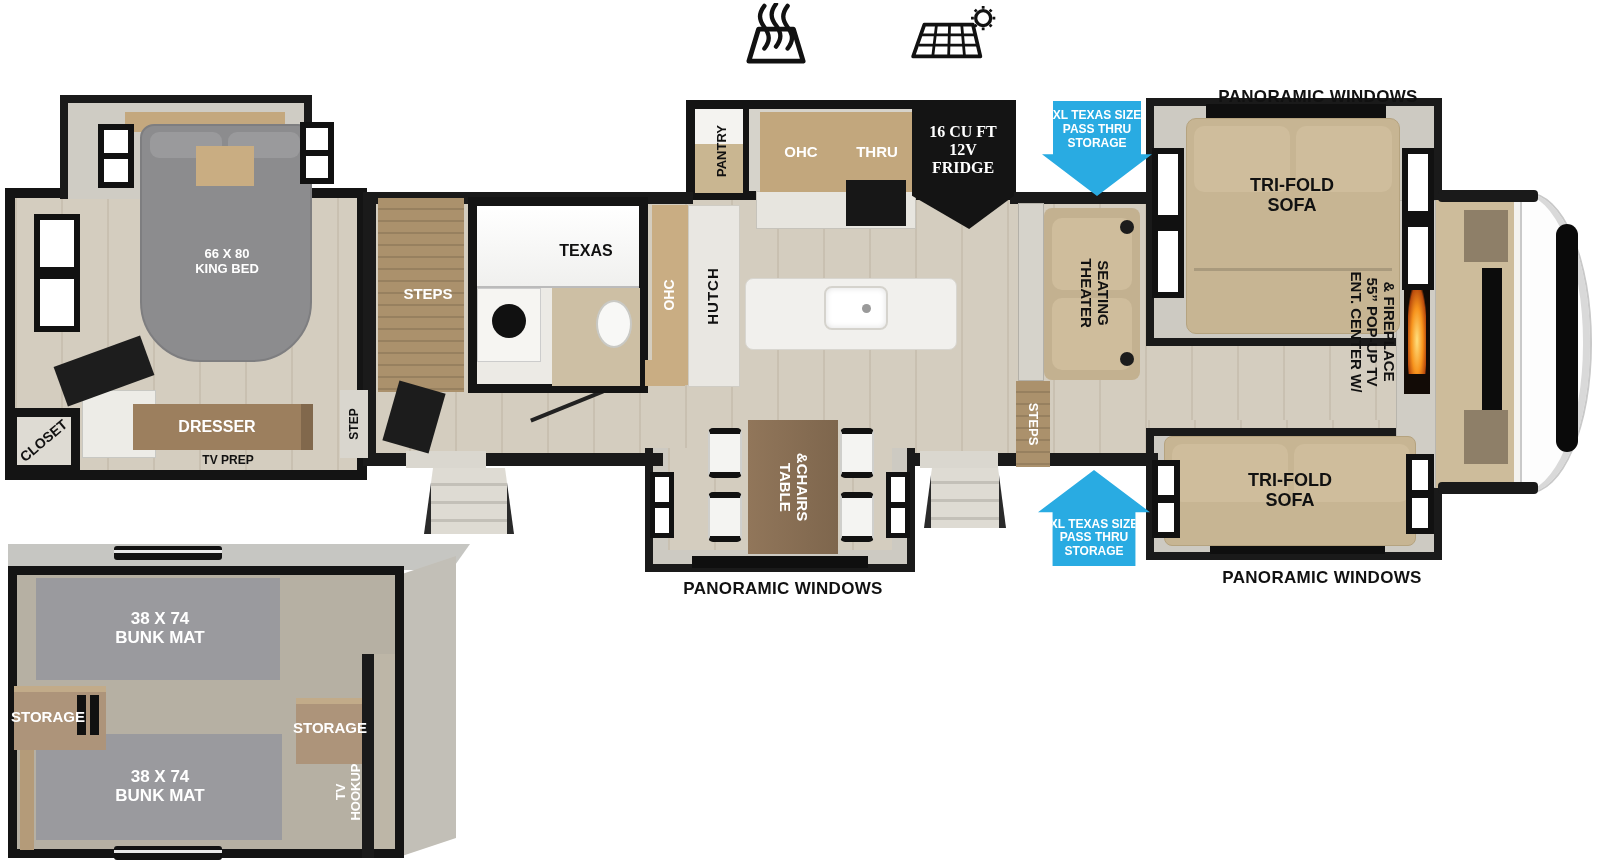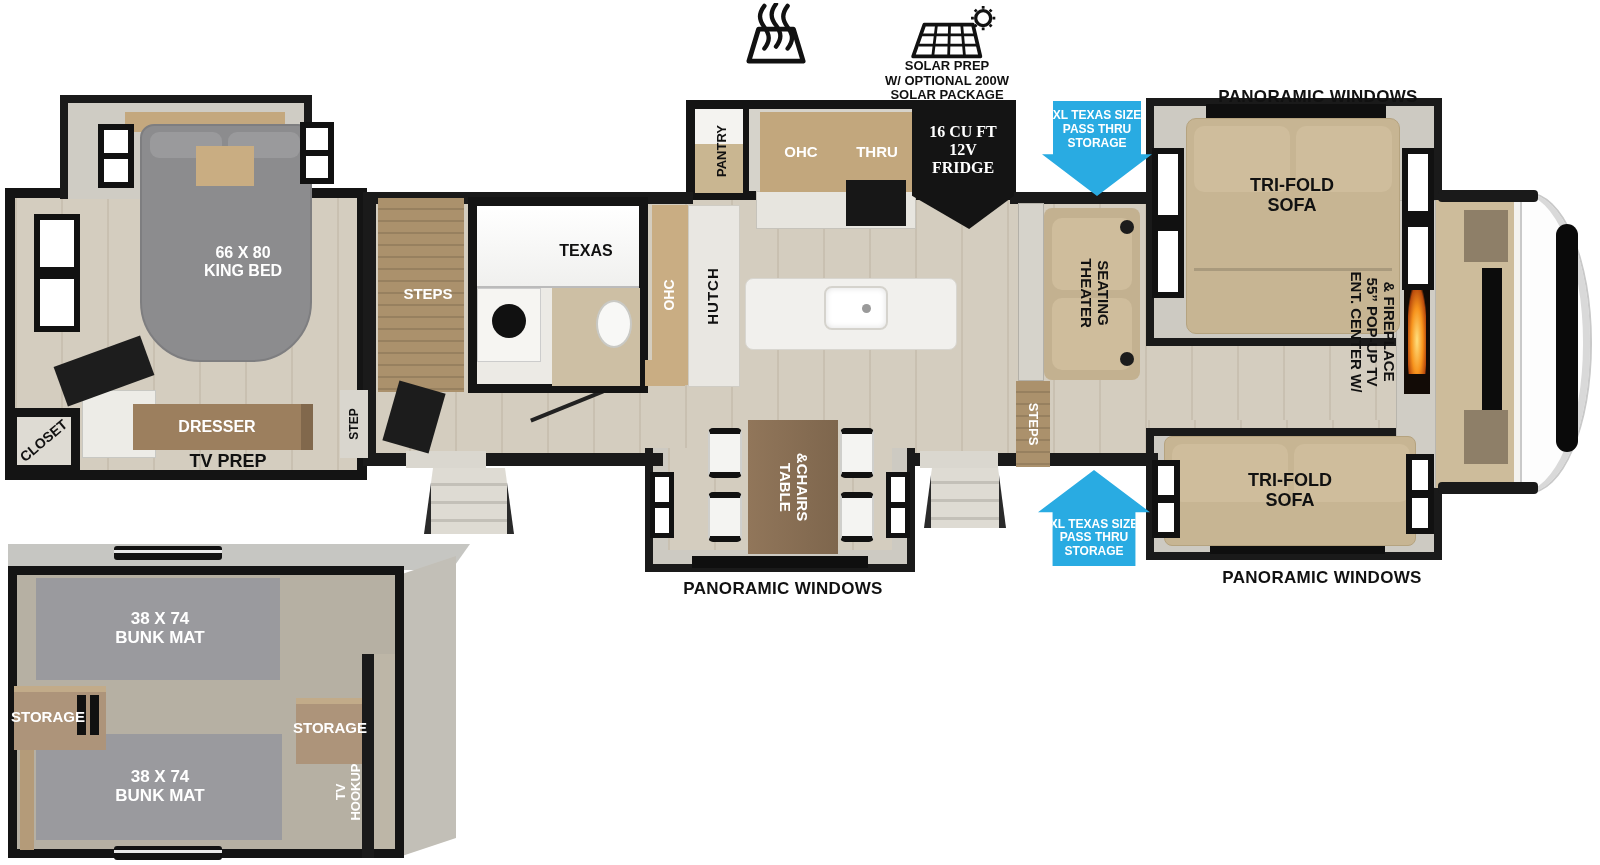--- a/index.html
+++ b/index.html
@@ -46,23 +46,20 @@
     <path d="M40 1 C34 9 34 15 40 23 C46 31 46 37 40 45" stroke-width="4.5" stroke-linecap="round"></path>
     <path d="M52 3 C46 11 46 17 52 25 C58 33 58 39 52 47" stroke-width="4.5" stroke-linecap="round"></path>
   </svg>
 
   <svg class="abs" style="left:903px;top:6px;" width="95" height="56" viewBox="0 0 100 60" fill="none" stroke="#111">
     <path d="M10 54 L22 20 L74 20 L82 54 Z" stroke-width="4" stroke-linejoin="round"></path>
     <path d="M16 42 L79 42 M19 31 L76 31 M35 20 L31 54 M49 20 L48 54 M62 20 L65 54" stroke-width="3"></path>
     <circle cx="85" cy="13" r="8" stroke-width="3.5"></circle>
     <path d="M85 0 L85 3 M85 23 L85 26 M72 13 L75 13 M95 13 L98 13 M76 4 L78 6 M92 20 L94 22 M94 4 L92 6 M78 20 L76 22" stroke-width="3"></path>
   </svg>
-  <div class="lbl" style="left:947px;top:81px;font-size:13px;width:200px;">SOLAR PREP
-W/ OPTIONAL 200W
-SOLAR PACKAGE</div>
 
   <div class="abs floor" style="left:363px;top:196px;width:1077px;height:258px;z-index:1;"></div>
   <div class="abs floor" style="left:1148px;top:420px;width:292px;height:120px;z-index:1;"></div>
   <div class="wall" style="left:363px;top:192px;width:330px;height:12px;z-index:10;"></div>
   <div class="wall" style="left:1010px;top:192px;width:146px;height:12px;z-index:10;"></div>
   <div class="wall" style="left:363px;top:192px;width:13px;height:274px;z-index:10;"></div>
   <div class="wall" style="left:363px;top:453px;width:300px;height:13px;z-index:10;"></div>
   <div class="wall" style="left:908px;top:453px;width:250px;height:13px;z-index:10;"></div>
   <div class="abs" style="left:406px;top:451px;width:80px;height:17px;background:#dad7cf;z-index:11;"></div>
   <div class="ext-steps" style="left:424px;top:468px;width:90px;height:66px;"></div>
@@ -73,29 +70,29 @@
   <div class="abs" style="left:5px;top:188px;width:362px;height:292px;border:10px solid #141414;z-index:6;"></div>
   <div class="abs floor" style="left:15px;top:198px;width:342px;height:272px;z-index:7;"></div>
   <div class="abs" style="left:125px;top:112px;width:160px;height:20px;background:#c4a87e;z-index:12;"></div>
   <div class="win" style="left:98px;top:124px;width:36px;height:64px;"></div>
   <div class="win" style="left:300px;top:122px;width:34px;height:62px;"></div>
   <div class="win" style="left:34px;top:214px;width:46px;height:118px;"></div>
   <div class="abs" style="left:140px;top:124px;width:172px;height:238px;background:#8c8c8e;border:2px solid #7e7e80;border-radius:14px 14px 60px 60px;z-index:13;"></div>
   <div class="abs" style="left:150px;top:132px;width:72px;height:26px;background:#9a9a9c;border-radius:9px;z-index:14;"></div>
   <div class="abs" style="left:228px;top:132px;width:72px;height:26px;background:#9a9a9c;border-radius:9px;z-index:14;"></div>
   <div class="abs" style="left:196px;top:146px;width:58px;height:40px;background:#c9ad82;z-index:15;"></div>
-  <div class="lbl w" style="left:227px;top:262px;font-size:16px;margin-left:16px;">66 X 80
+  <div class="lbl w" style="left:227px;top:262px;font-size:13px;">66 X 80
 KING BED</div>
   <div class="abs" style="left:58px;top:350px;width:92px;height:42px;background:#1d1d1d;transform:rotate(-20deg);z-index:13;"></div>
   <div class="abs" style="left:82px;top:390px;width:74px;height:68px;background:#edece7;border:1px solid #c8c8c3;z-index:12;"></div>
   <div class="abs" style="left:8px;top:408px;width:72px;height:66px;border:9px solid #141414;background:#dedbd3;z-index:14;"></div>
   <div class="lbl rot-40" style="left:44px;top:441px;font-size:14px;">CLOSET</div>
   <div class="abs" style="left:133px;top:404px;width:180px;height:46px;background:#9c7f5e;border-right:12px solid #81684c;z-index:13;"></div>
   <div class="lbl w" style="left:217px;top:427px;font-size:16px;">DRESSER</div>
-  <div class="lbl" style="left:228px;top:461px;font-size:18px;">TV PREP</div>
+  <div class="lbl" style="left:228px;top:461px;font-size:12px;">TV PREP</div>
   <div class="abs" style="left:340px;top:390px;width:28px;height:68px;background:#d9d6ce;z-index:12;"></div>
   <div class="lbl rot-90" style="left:355px;top:424px;font-size:12px;">STEP</div>
 
   <div class="steps-v" style="left:378px;top:198px;width:86px;height:194px;"></div>
   <div class="lbl w" style="left:428px;top:294px;font-size:15px;">STEPS</div>
   <div class="abs" style="left:390px;top:386px;width:48px;height:62px;background:#1c1c1c;transform:rotate(16deg);z-index:12;"></div>
   <div class="abs" style="left:528px;top:404px;width:78px;height:4px;background:#222;transform:rotate(-22deg);z-index:12;"></div>
 
   <div class="abs" style="left:468px;top:197px;width:180px;height:196px;border:9px solid #141414;background:#eceae5;z-index:12;"></div>
   <div class="abs" style="left:552px;top:288px;width:88px;height:98px;background:#cdbfa4;z-index:13;"></div>

